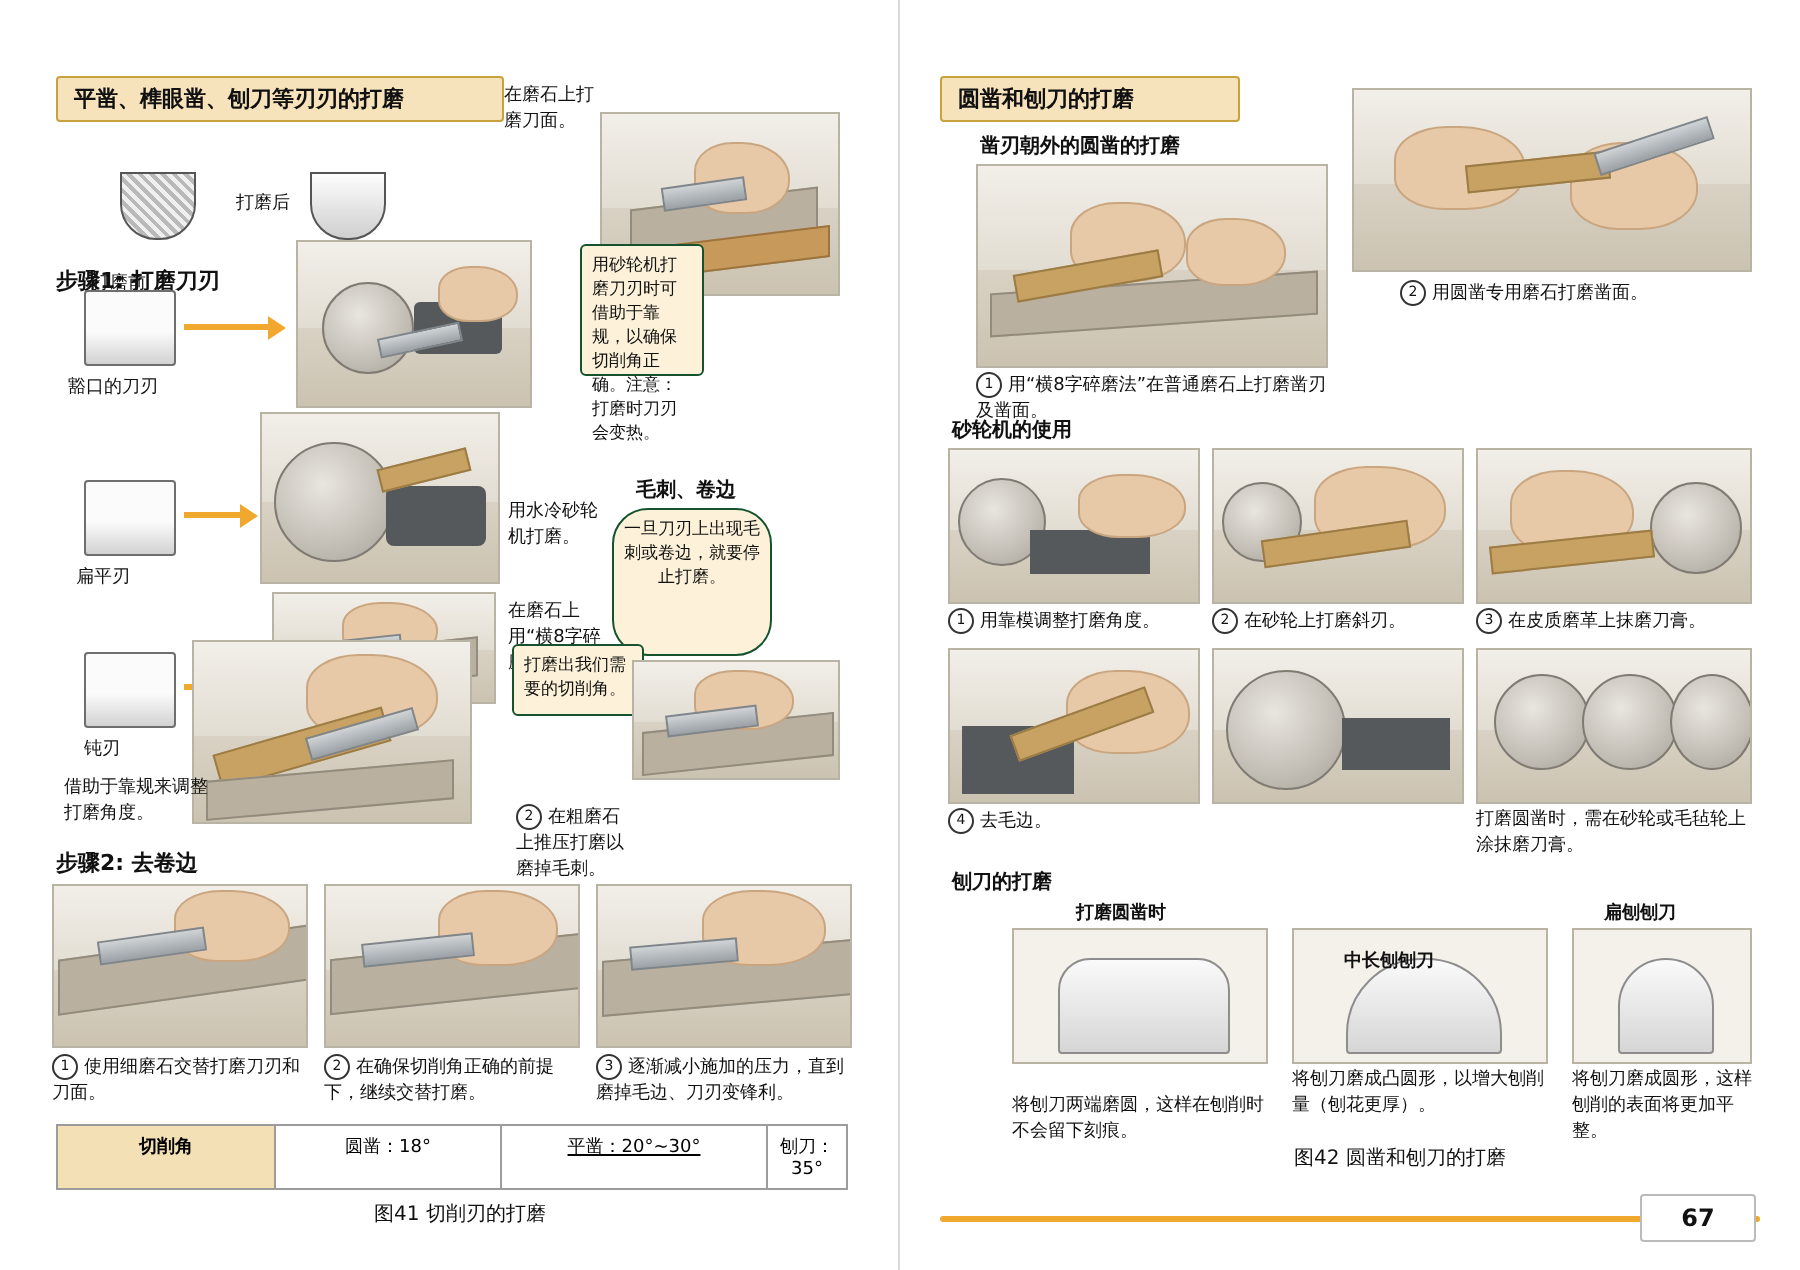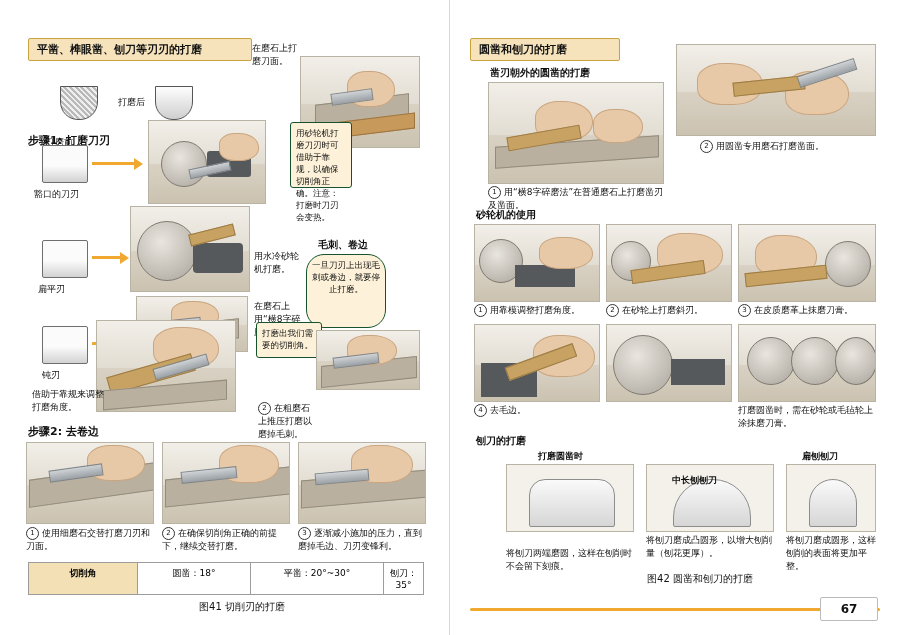--- a/index.html
+++ b/index.html
@@ -197,25 +197,25 @@
     <div class="hand" style="left:52px;top:2px;width:60px;height:36px;"></div>
     <div class="blade" style="left:16px;top:28px;width:52px;height:10px;transform:rotate(-5deg);"></div>
   </div>
   <div class="cap" style="left:298px;top:527px;width:126px;">
     <span class="capnum">3</span><span>逐渐减小施加的压力，直到磨掉毛边、刀刃变锋利。</span>
   </div>
 
   <div class="tbl" style="left:28px;top:562px;width:396px;">
     <div class="hd" style="width:96px;">切削角</div>
     <div class="cl" style="width:100px;">圆凿：18°</div>
-    <div class="cl" style="width:120px;">平凿：20°~30°</div>
+    <div class="cl" style="width:120px;text-decoration:underline;">平凿：20°~30°</div>
     <div class="cl" style="flex:1;">刨刀：35°</div>
   </div>
 
-  <div class="figcap" style="left:132px;top:600px;width:220px;">图41  切削刃的打磨</div>
+  <div class="figcap" style="left:120px;top:600px;width:220px;">图41  切削刃的打磨</div>
 
   <div class="secthead" style="left:470px;top:38px;width:150px;">圆凿和刨刀的打磨</div>
 
   <div class="subhead" style="left:490px;top:66px;">凿刃朝外的圆凿的打磨</div>
 
   <div class="photo" style="left:488px;top:82px;width:176px;height:102px;">
     <div class="sky"></div>
       <div class="desk"></div>
     <div class="stone" style="left:6px;top:58px;width:162px;height:20px;transform:skewY(-4deg);"></div>
     <div class="hand" style="left:46px;top:18px;width:56px;height:38px;"></div>

